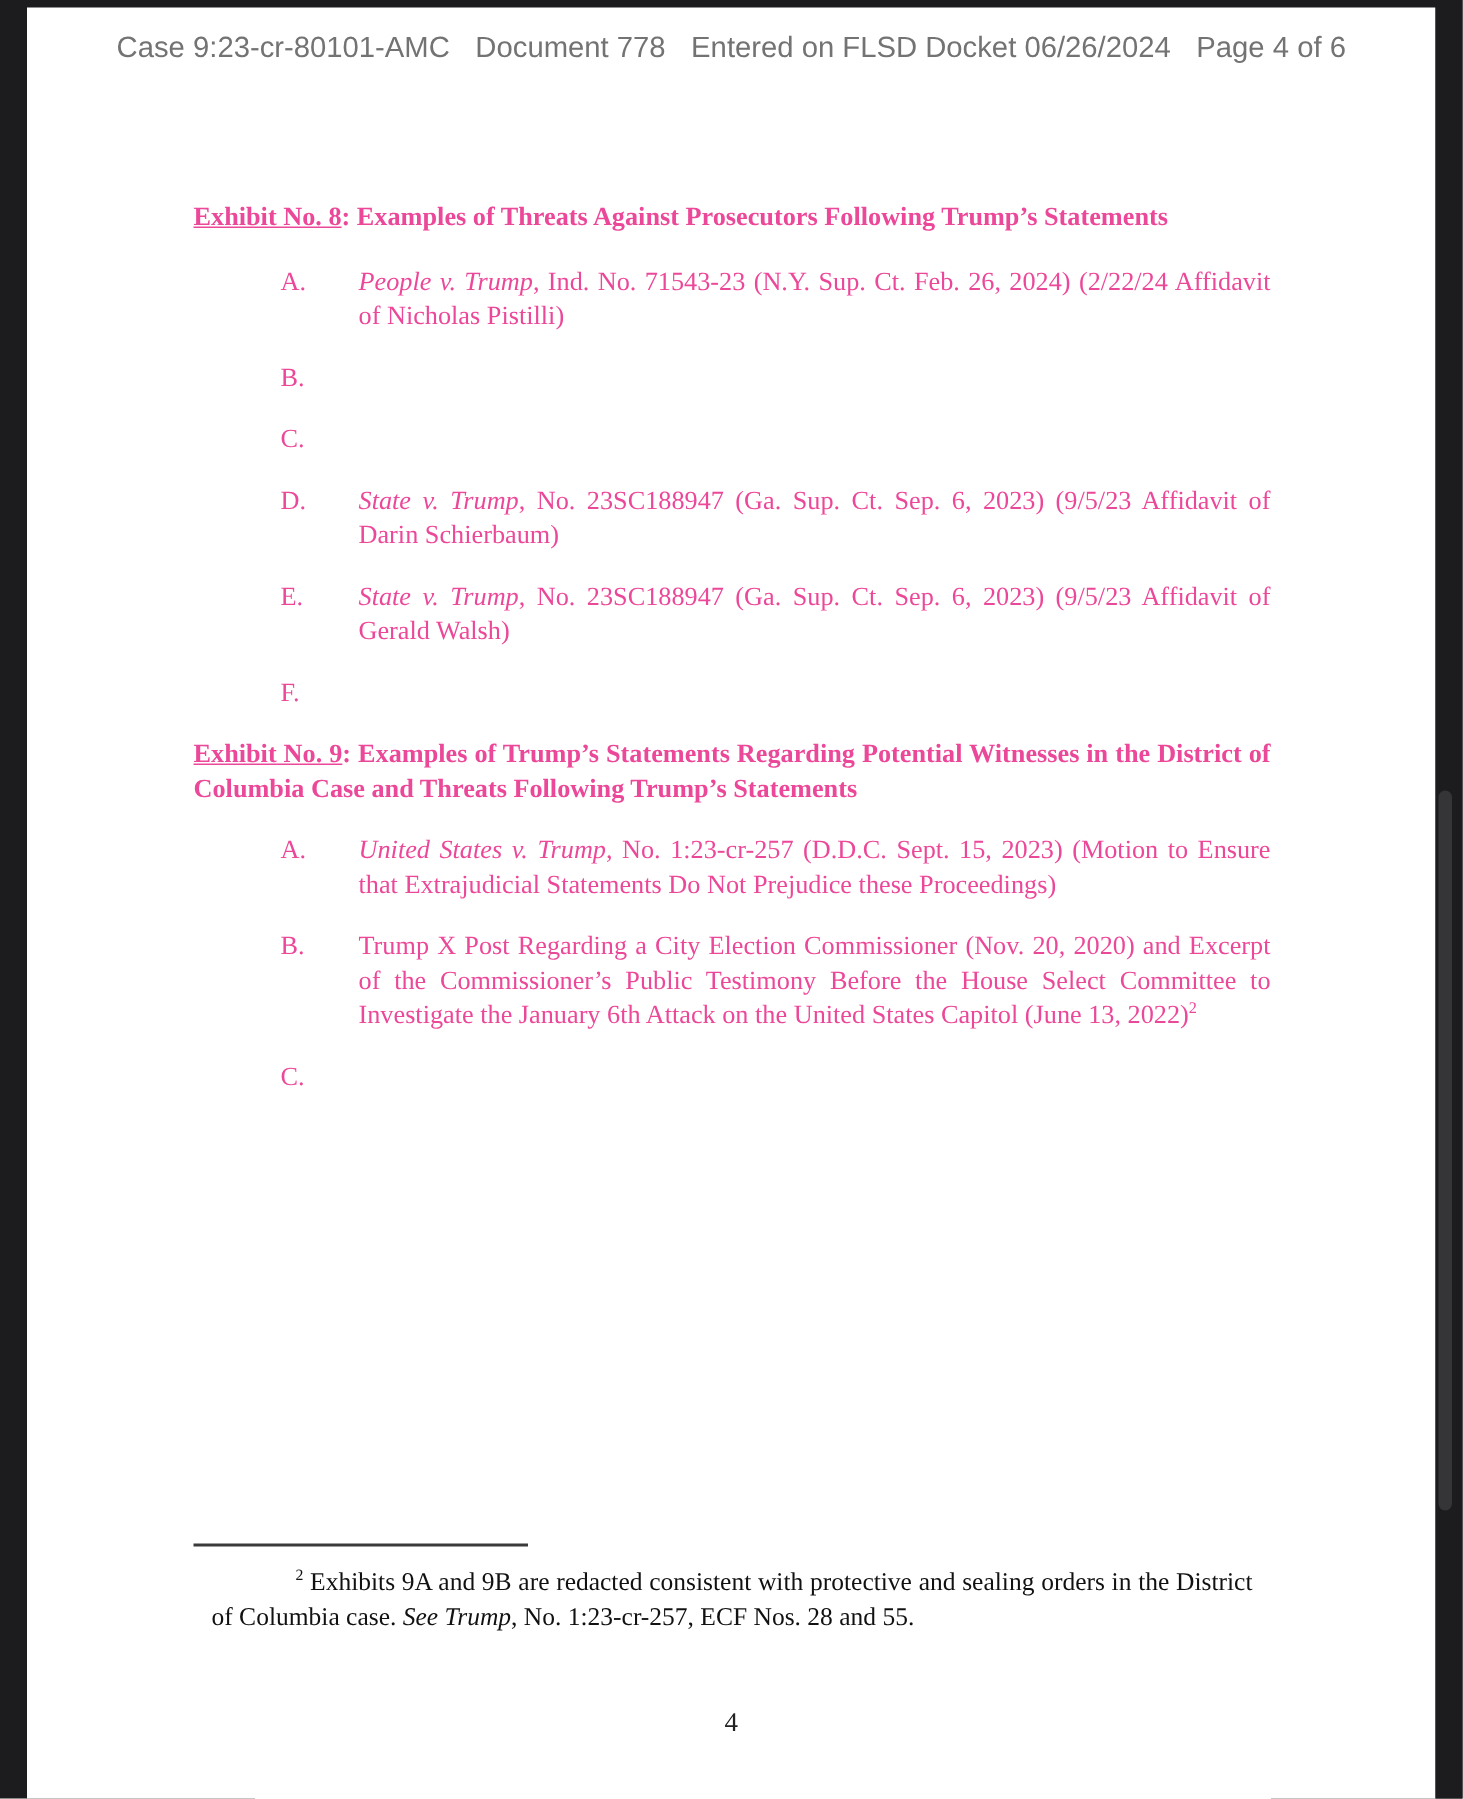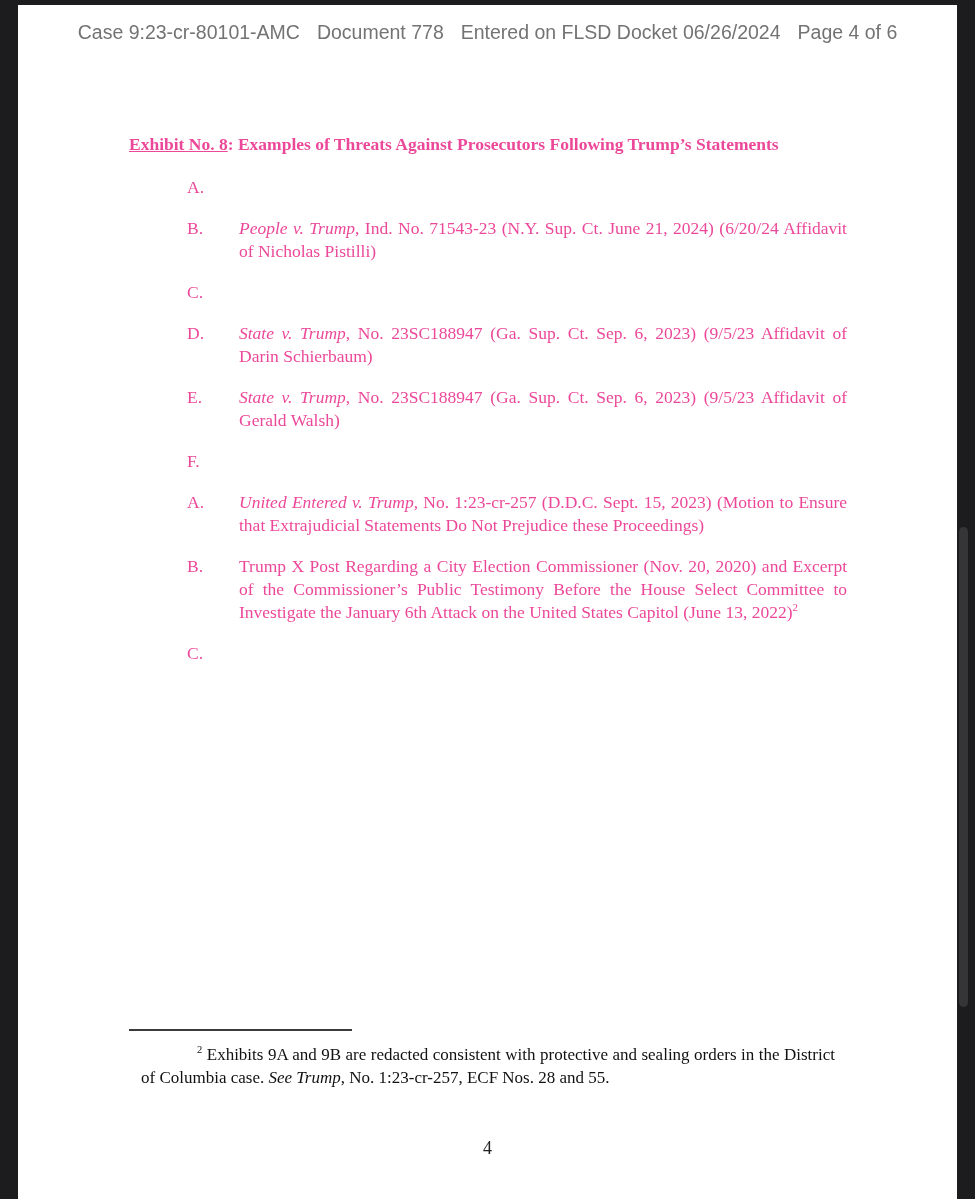--- a/index.html
+++ b/index.html
@@ -74,49 +74,50 @@
       <span>Entered on FLSD Docket 06/26/2024</span>
       <span>Page 4 of 6</span>
     </div>
 
     <div class="doc">
 
       <p class="heading"><span class="u">Exhibit No. 8</span><span>: Examples of Threats Against Prosecutors Following Trump’s Statements</span></p>
 
       <div class="item">
         <span class="letter">A.</span>
+        <span class="text"><i>People v. Trump</i><span>, Ind. No. 71543-23 (N.Y. Sup. Ct. Feb. 26, 2024) (2/22/24 Affidavit of Nicholas Pistilli)</span></span>
       </div>
 
       <div class="item">
         <span class="letter">B.</span>
-        <span class="text"><i>People v. Trump</i><span>, Ind. No. 71543-23 (N.Y. Sup. Ct. June 21, 2024) (6/20/24 Affidavit of Nicholas Pistilli)</span></span>
       </div>
 
       <div class="item">
         <span class="letter">C.</span>
       </div>
 
       <div class="item">
         <span class="letter">D.</span>
         <span class="text"><i>State v. Trump</i><span>, No. 23SC188947 (Ga. Sup. Ct. Sep. 6, 2023) (9/5/23 Affidavit of Darin Schierbaum)</span></span>
       </div>
 
       <div class="item">
         <span class="letter">E.</span>
         <span class="text"><i>State v. Trump</i><span>, No. 23SC188947 (Ga. Sup. Ct. Sep. 6, 2023) (9/5/23 Affidavit of Gerald Walsh)</span></span>
       </div>
 
       <div class="item">
         <span class="letter">F.</span>
       </div>
 
+      <p class="heading second"><span class="u">Exhibit No. 9</span><span>: Examples of Trump’s Statements Regarding Potential Witnesses in the District of Columbia Case and Threats Following Trump’s Statements</span></p>
 
       <div class="item">
         <span class="letter">A.</span>
-        <span class="text"><i>United Entered v. Trump</i><span>, No. 1:23-cr-257 (D.D.C. Sept. 15, 2023) (Motion to Ensure that Extrajudicial Statements Do Not Prejudice these Proceedings)</span></span>
+        <span class="text"><i>United States v. Trump</i><span>, No. 1:23-cr-257 (D.D.C. Sept. 15, 2023) (Motion to Ensure that Extrajudicial Statements Do Not Prejudice these Proceedings)</span></span>
       </div>
 
       <div class="item">
         <span class="letter">B.</span>
         <span class="text"><span>Trump X Post Regarding a City Election Commissioner (Nov. 20, 2020) and Excerpt of the Commissioner’s Public Testimony Before the House Select Committee to Investigate the January 6th Attack on the United States Capitol (June 13, 2022)</span><sup>2</sup></span>
       </div>
 
       <div class="item">
         <span class="letter">C.</span>
       </div>

